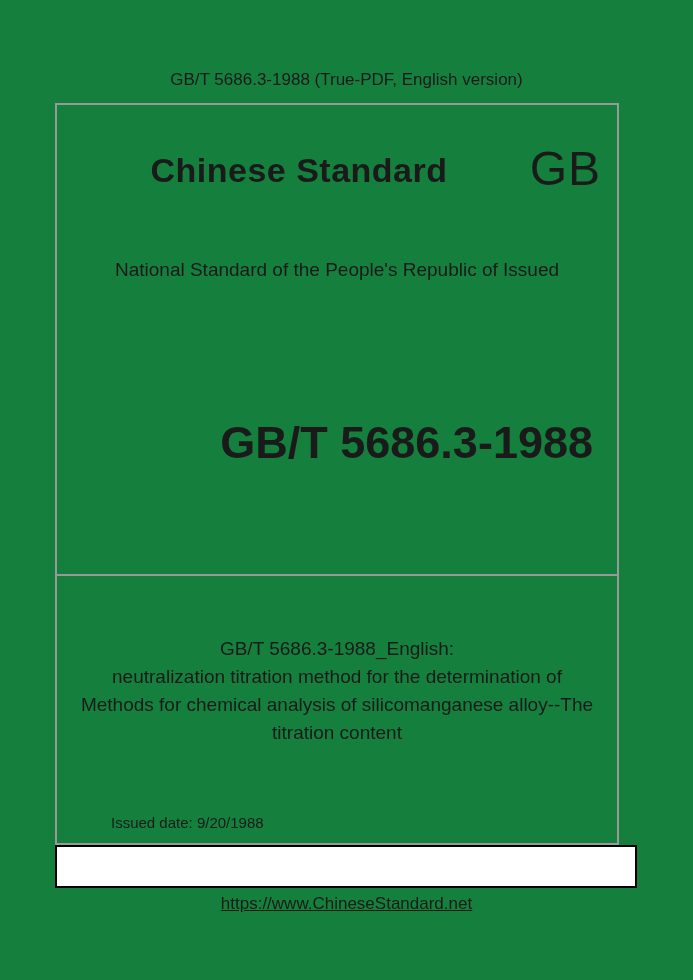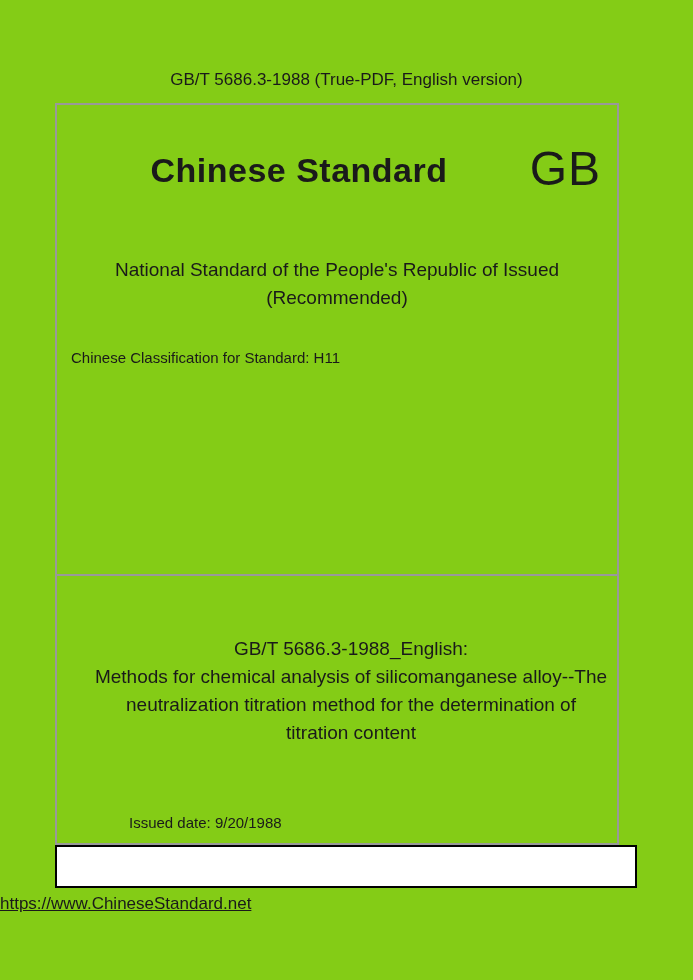--- a/index.html
+++ b/index.html
@@ -4,21 +4,21 @@
 <style>
   html, body {
     margin: 0;
     padding: 0;
     background: #ffffff;
   }
   .page {
     position: relative;
     width: 693px;
     height: 980px;
-    background: #84cc16;
+    background: #15803d;
     font-family: "Liberation Sans", sans-serif;
     color: #1a1a1a;
     overflow: hidden;
   }
   .header-title {
     position: absolute;
     top: 70px;
     left: 0;
     width: 100%;
     text-align: center;
@@ -76,49 +76,49 @@
   .divider {
     position: absolute;
     top: 469px;
     left: 0;
     width: 100%;
     border-top: 2px solid #999999;
   }
   .description {
     position: absolute;
     top: 530px;
-    left: 14px;
+    left: 0;
     width: 100%;
     text-align: center;
     font-size: 19px;
     line-height: 28px;
   }
   .issued {
     position: absolute;
     top: 709px;
-    left: 72px;
+    left: 54px;
     font-size: 15px;
   }
   .black-box {
     position: absolute;
     left: 55px;
     top: 845px;
     width: 582px;
     height: 43px;
     border: 2px solid #000000;
     box-sizing: border-box;
     background: #ffffff;
   }
   .footer-link {
     position: absolute;
     top: 894px;
     left: 0;
     width: 100%;
     display: block;
-    text-align: left;
+    text-align: center;
     font-size: 17px;
     color: #1a1a1a;
     text-decoration: underline;
     cursor: pointer;
   }
 </style>
 </head>
 <body>
 
 <div class="page">
@@ -126,32 +126,31 @@
   <div class="header-title">GB/T 5686.3-1988 (True-PDF, English version)</div>
 
   <div class="cover-box">
 
     <div class="brand">Chinese Standard</div>
 
     <div class="gb-logo">GB</div>
 
     <div class="national">
       <div>National Standard of the People's Republic of Issued</div>
-      <div>(Recommended)</div>
     </div>
 
-    <div class="classification">Chinese Classification for Standard: H11</div>
 
+    <div class="standard-code">GB/T 5686.3-1988</div>
 
     <div class="divider"></div>
 
     <div class="description">
       <div>GB/T 5686.3-1988_English:</div>
+      <div>neutralization titration method for the determination of</div>
       <div>Methods for chemical analysis of silicomanganese alloy--The</div>
-      <div>neutralization titration method for the determination of</div>
       <div>titration content</div>
     </div>
 
     <div class="issued">Issued date: 9/20/1988</div>
 
   </div>
 
   <div class="black-box"></div>
 
   <a class="footer-link" href="#">https://www.ChineseStandard.net</a>

